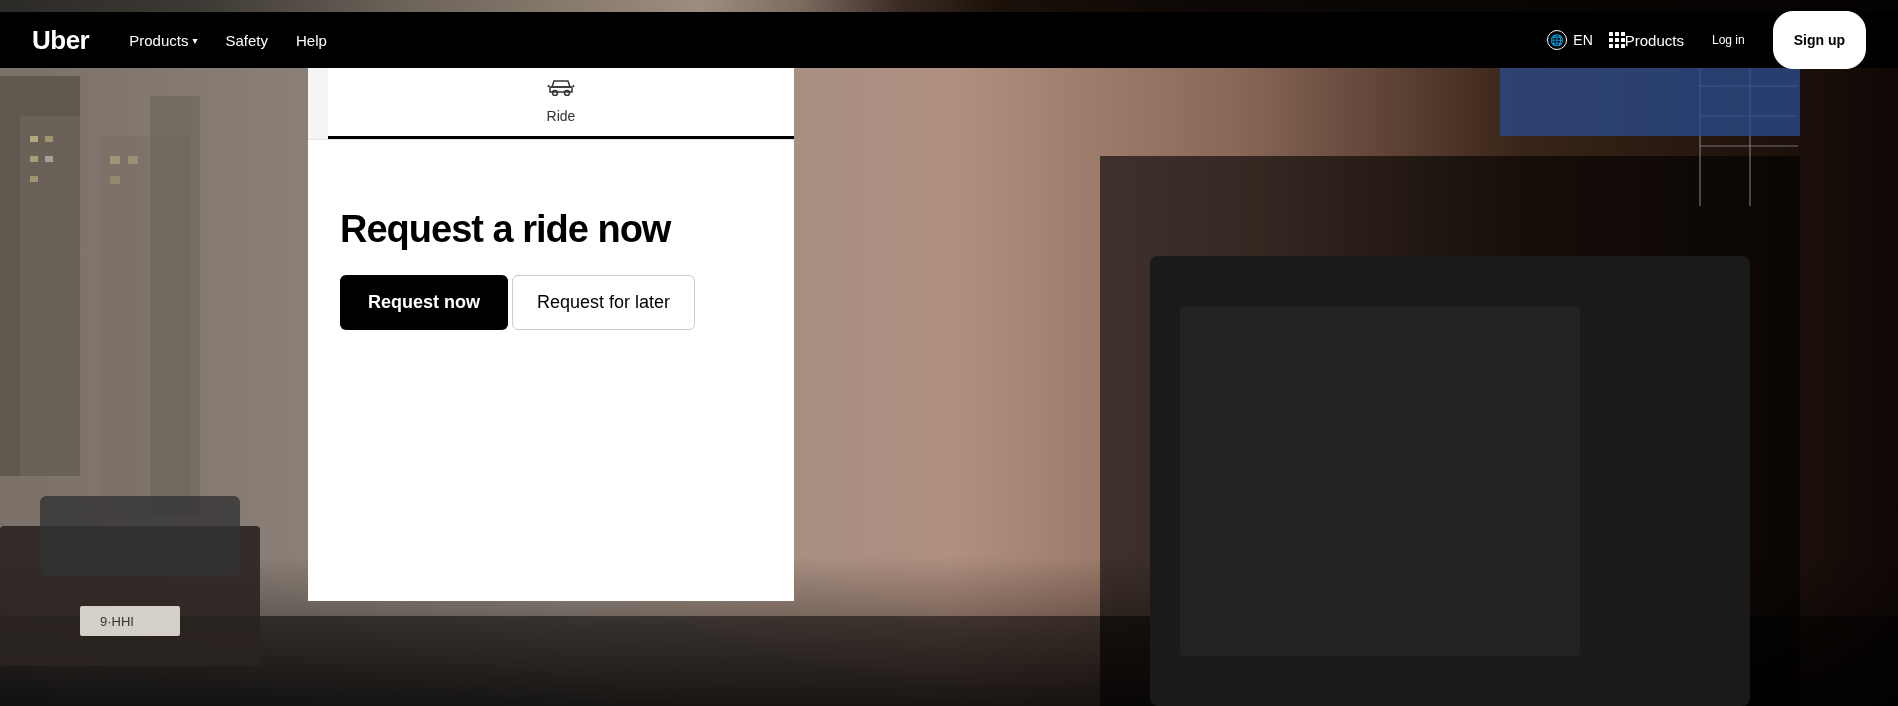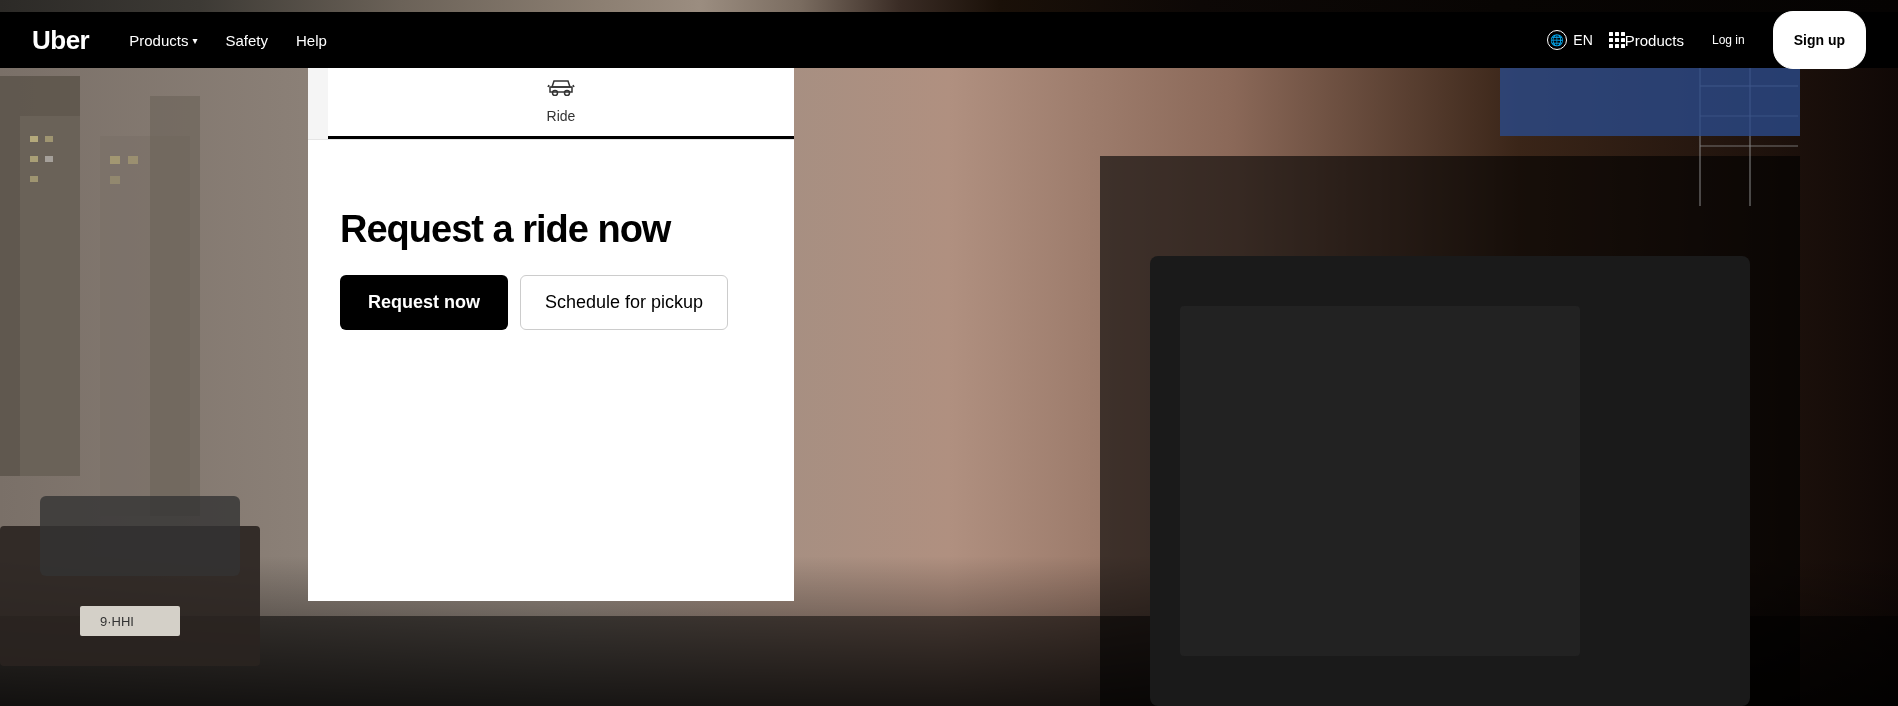--- a/index.html
+++ b/index.html
@@ -122,21 +122,21 @@
     .location-input {
       flex: 1; padding: 18px 8px; background: none; border: none; outline: none;
       font-size: 16px; color: #333; font-family: inherit;
     }
     .location-input::placeholder { color: #888; }
     .gps-icon {
       font-size: 18px; color: #888; cursor: pointer; padding: 4px;
     }
 
     
-    .buttons-row { display: flex; gap: 12px; }
+    .buttons-row { display: flex; gap: 4px; }
     .btn-request {
       background: #000; color: #fff; border: none; border-radius: 6px;
       font-size: 18px; font-weight: 600; padding: 16px 28px;
       cursor: pointer; font-family: inherit;
     }
     .btn-schedule {
       background: #fff; color: #000; border: 1.5px solid #ccc; border-radius: 6px;
       font-size: 18px; font-weight: 500; padding: 16px 24px;
       cursor: pointer; font-family: inherit;
     }
@@ -258,16 +258,16 @@
       <span class="tab-label">Ride</span>
     </button>
   </div>
 
   <div class="card-body">
     <h1 class="card-title">Request a ride now</h1>
 
 
     <div class="buttons-row">
       <button class="btn-request">Request now</button>
-      <button class="btn-schedule">Schedule for pickup</button>
+      <button class="btn-schedule">Request for later</button>
     </div>
   </div>
 </div>
 
 </body></html>

